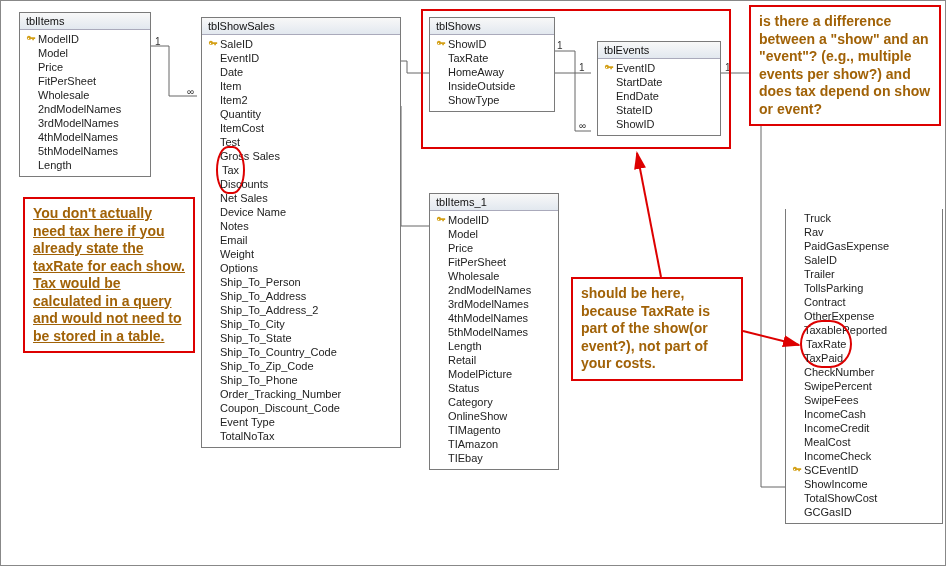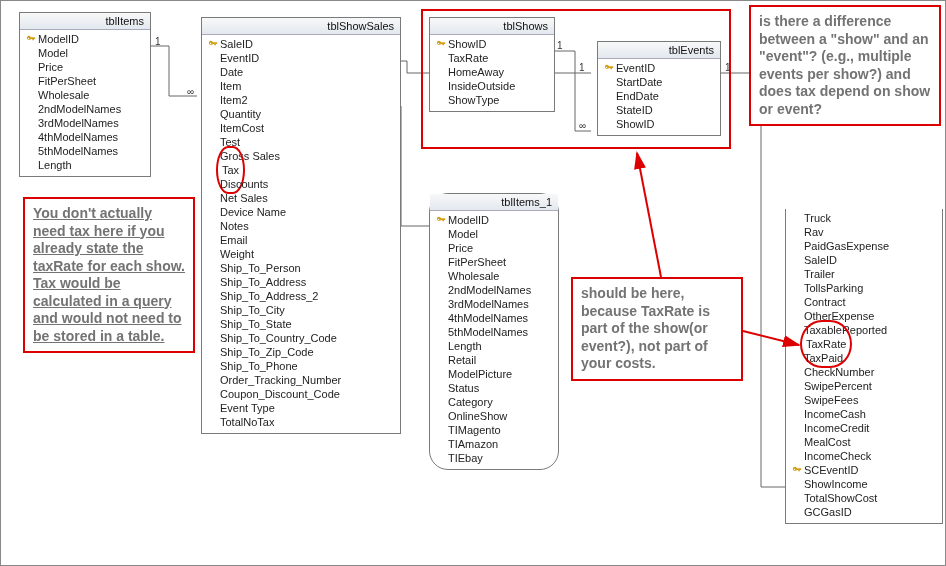--- a/index.html
+++ b/index.html
@@ -12,21 +12,20 @@
     height: 566px;
     position: relative;
     overflow: hidden;
     border: 1px solid #888;
   }
   .tbl {
     position: absolute;
     background: #fff;
     border: 1px solid #7a7a7a;
     z-index: 2;
-    text-align: right;
   }
   .tbl-header {
     background: linear-gradient(#f8f8f8,#e2e8ef);
     border-bottom: 1px solid #aab;
     padding: 2px 6px;
     font-weight: normal;
     color: #111;
     white-space: nowrap;
   }
   .tbl-body {
@@ -56,21 +55,21 @@
     padding: 15px 4px;
     margin-left: -4px;
   }
   .annot {
     position: absolute;
     border: 2px solid #d00;
     background: #fff;
     padding: 6px 8px;
     font-size: 14px;
     font-weight: bold;
-    color: #737373;
+    color: #a16207;
     z-index: 5;
     line-height: 1.25;
   }
   .red-box {
     position: absolute;
     border: 2px solid #d00;
     z-index: 4;
     pointer-events: none;
   }
   svg.rel {
@@ -230,20 +229,24 @@
       <div class="row">
         <span class="key"></span>
         <span class="field">Email</span>
       </div>
       <div class="row">
         <span class="key"></span>
         <span class="field">Weight</span>
       </div>
       <div class="row">
         <span class="key"></span>
+        <span class="field">Options</span>
+      </div>
+      <div class="row">
+        <span class="key"></span>
         <span class="field">Ship_To_Person</span>
       </div>
       <div class="row">
         <span class="key"></span>
         <span class="field">Ship_To_Address</span>
       </div>
       <div class="row">
         <span class="key"></span>
         <span class="field">Ship_To_Address_2</span>
       </div>
@@ -339,21 +342,21 @@
         <span class="key"></span>
         <span class="field">StateID</span>
       </div>
       <div class="row">
         <span class="key"></span>
         <span class="field">ShowID</span>
       </div>
     </div>
 </div>
 
-<div class="tbl" id="t-tblItems_1" style="left:428px; top:192px; width:130px;border-radius:19px;">
+<div class="tbl" id="t-tblItems_1" style="left:428px; top:192px; width:130px;">
   <div class="tbl-header">tblItems_1</div>
   <div class="tbl-body">
       <div class="row">
         <span class="key">
           <svg viewBox="0 0 24 24">
             <path fill="#d4a017" d="M7 14a5 5 0 1 1 4.9-6H22v4h-3v3h-4v-3h-3.1A5 5 0 0 1 7 14zm-1-5a1.5 1.5 0 1 0 0 3 1.5 1.5 0 0 0 0-3z"></path>
           </svg>
         </span>
         <span class="field">ModelID</span>
       </div>

